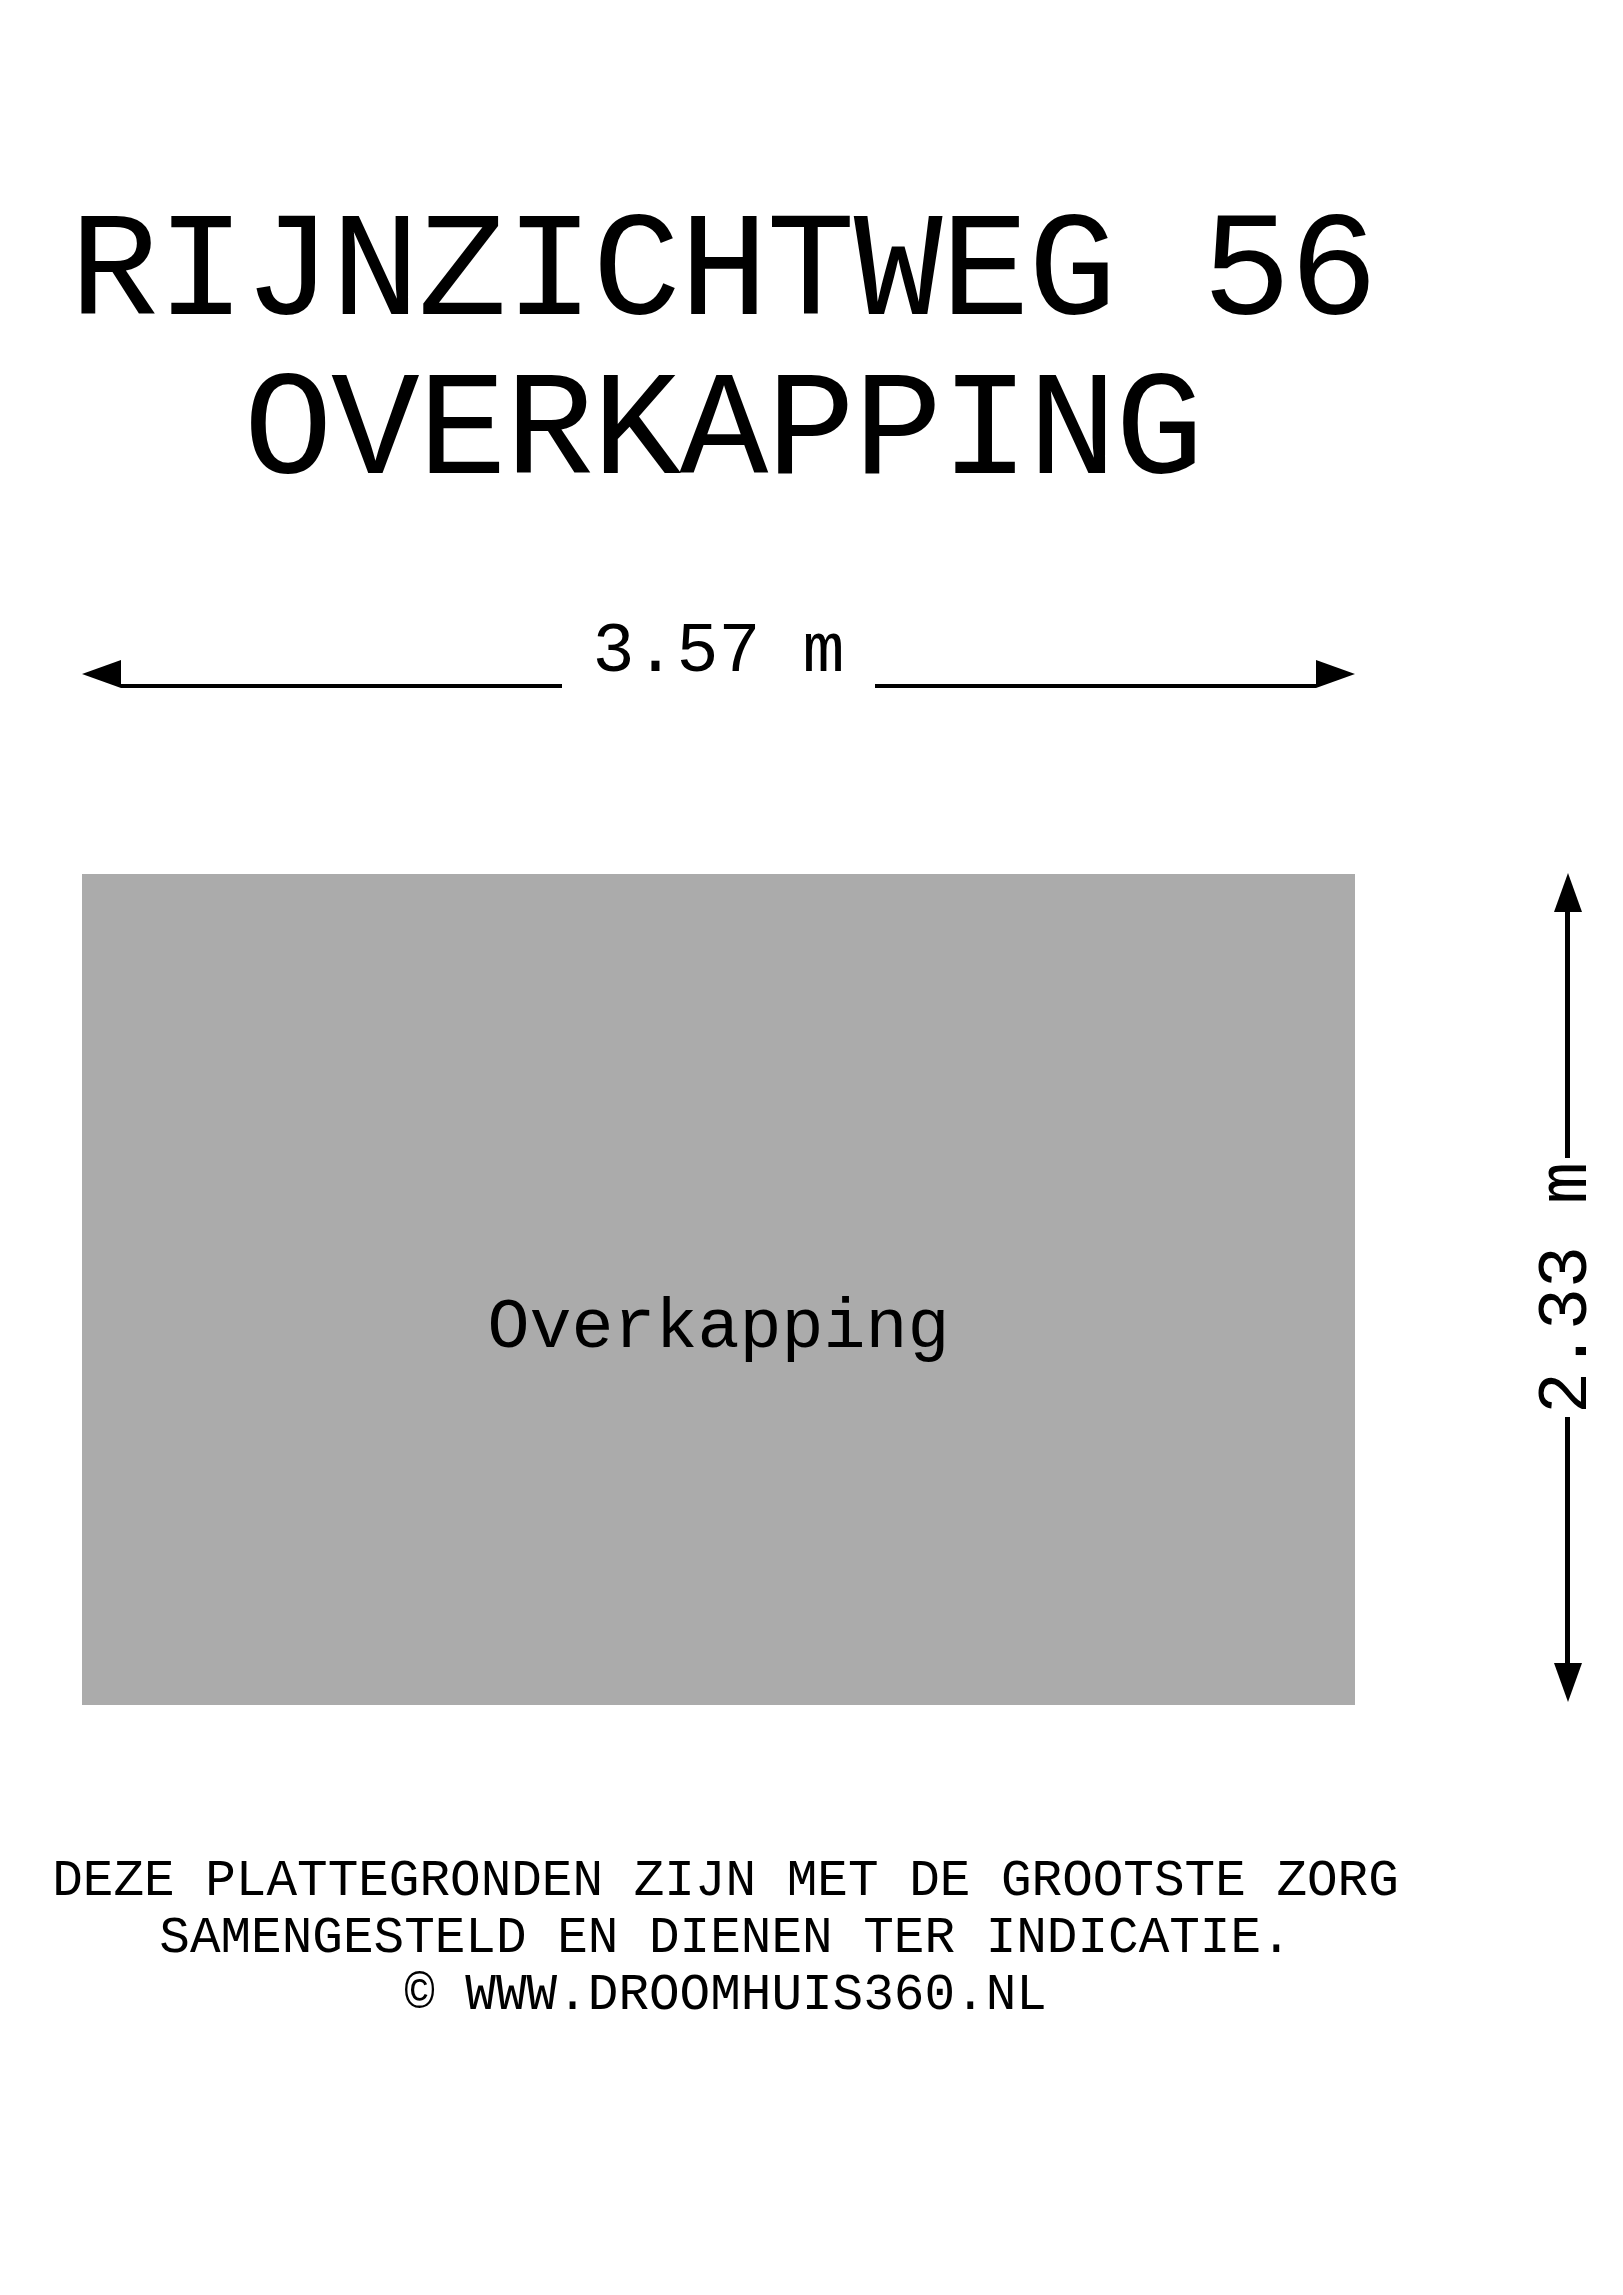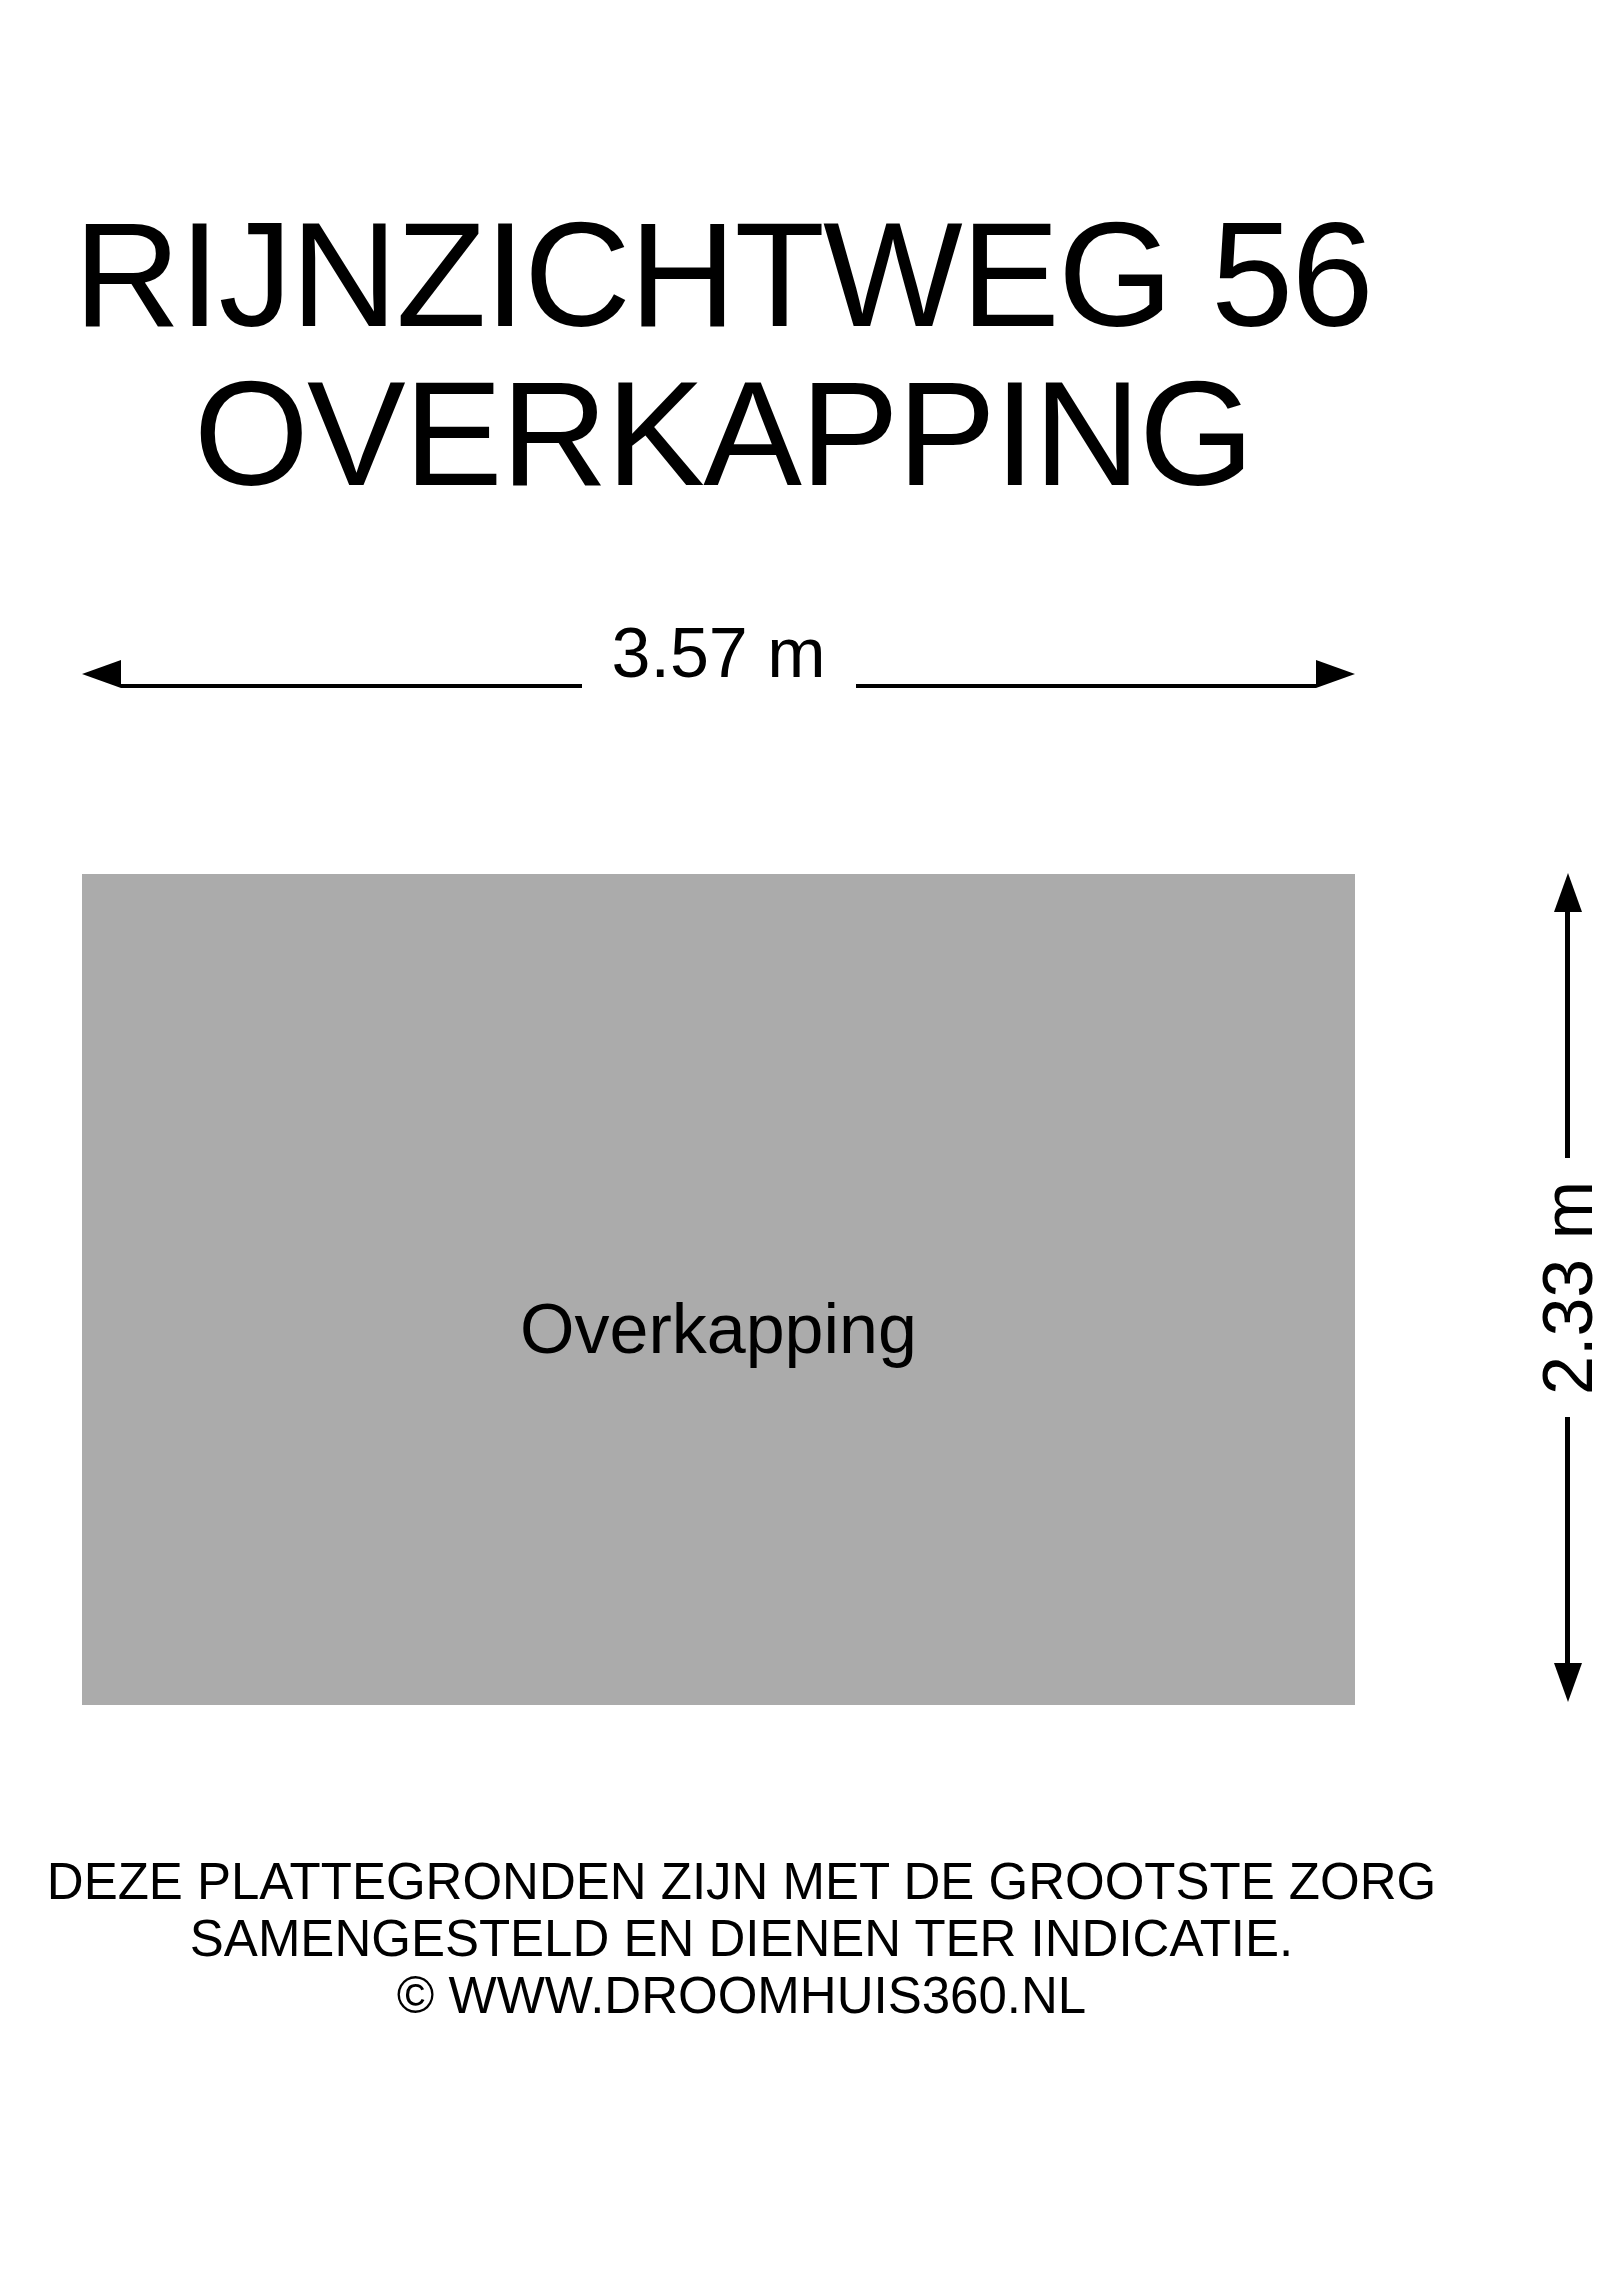--- a/index.html
+++ b/index.html
@@ -1,21 +1,21 @@
 <!DOCTYPE html>
 <html style="font-size:13.5px"><head>
 <meta charset="utf-8">
 <style>
   html, body { margin: 0; padding: 0; background: #ffffff; }
   .page {
     position: relative;
     width: 1624px;
     height: 2295px;
     background: #ffffff;
-    font-family: Liberation Sans, sans-serif;
+    font-family: Liberation Mono, monospace;
     color: #000000;
     overflow: hidden;
   }
 
   
   .title {
     position: absolute;
     top: 195px;
     left: 0;
     width: 1446px;
@@ -109,21 +109,21 @@
     top: 50%;
     left: 50%;
     transform: translate(-50%, -50%) rotate(-90deg);
     padding: 0;
   }
 
   
   .footer {
     position: absolute;
     top: 1853px;
-    left: 16px;
+    left: 0;
     width: 1451px;
     text-align: center;
     font-size: 51px;
     line-height: 57px;
     white-space: nowrap;
   }
 </style>
 </head>
 <body>
 

